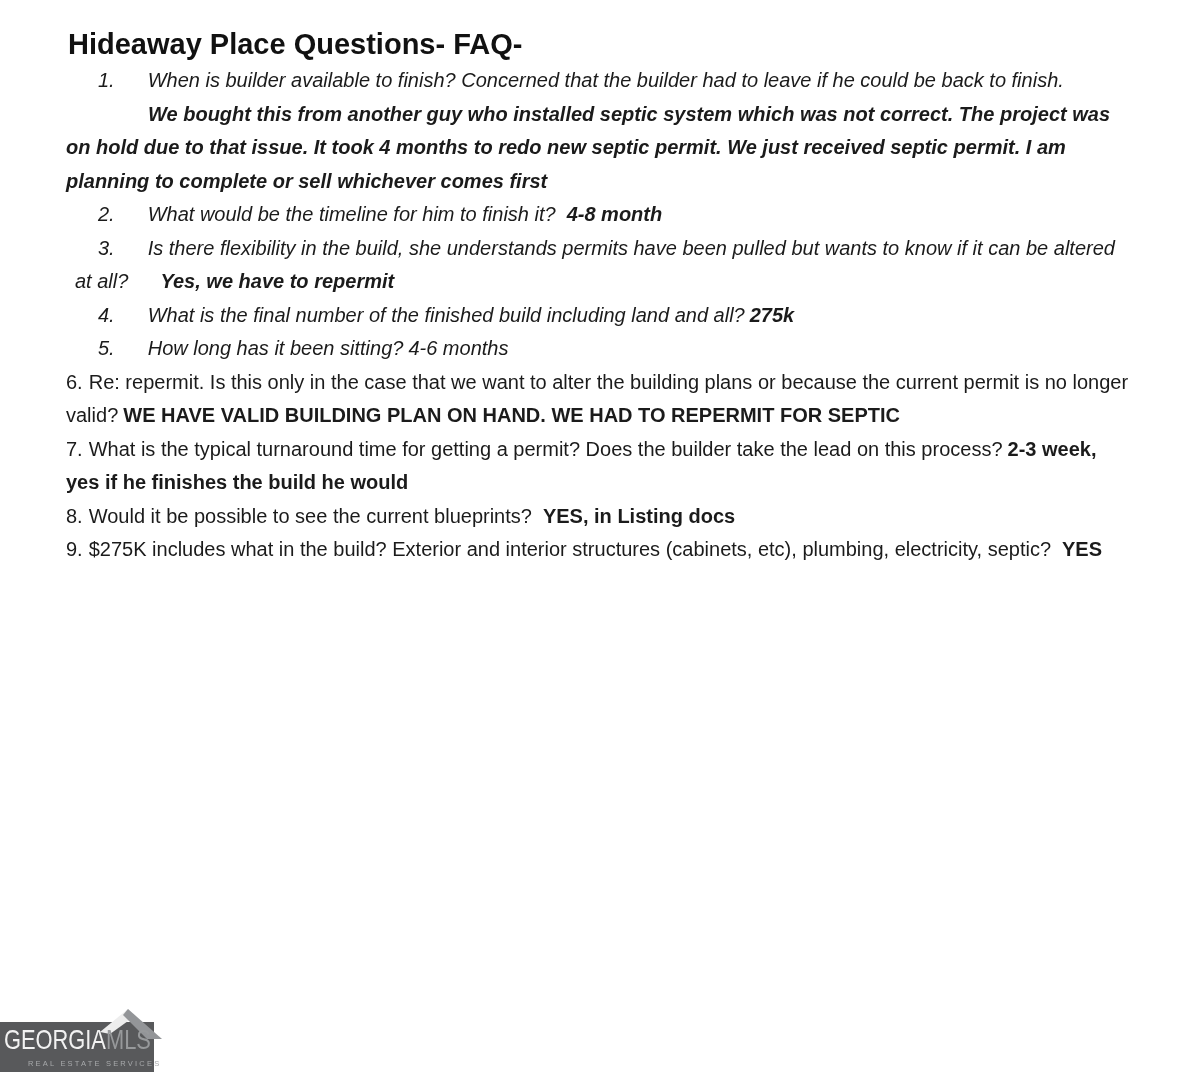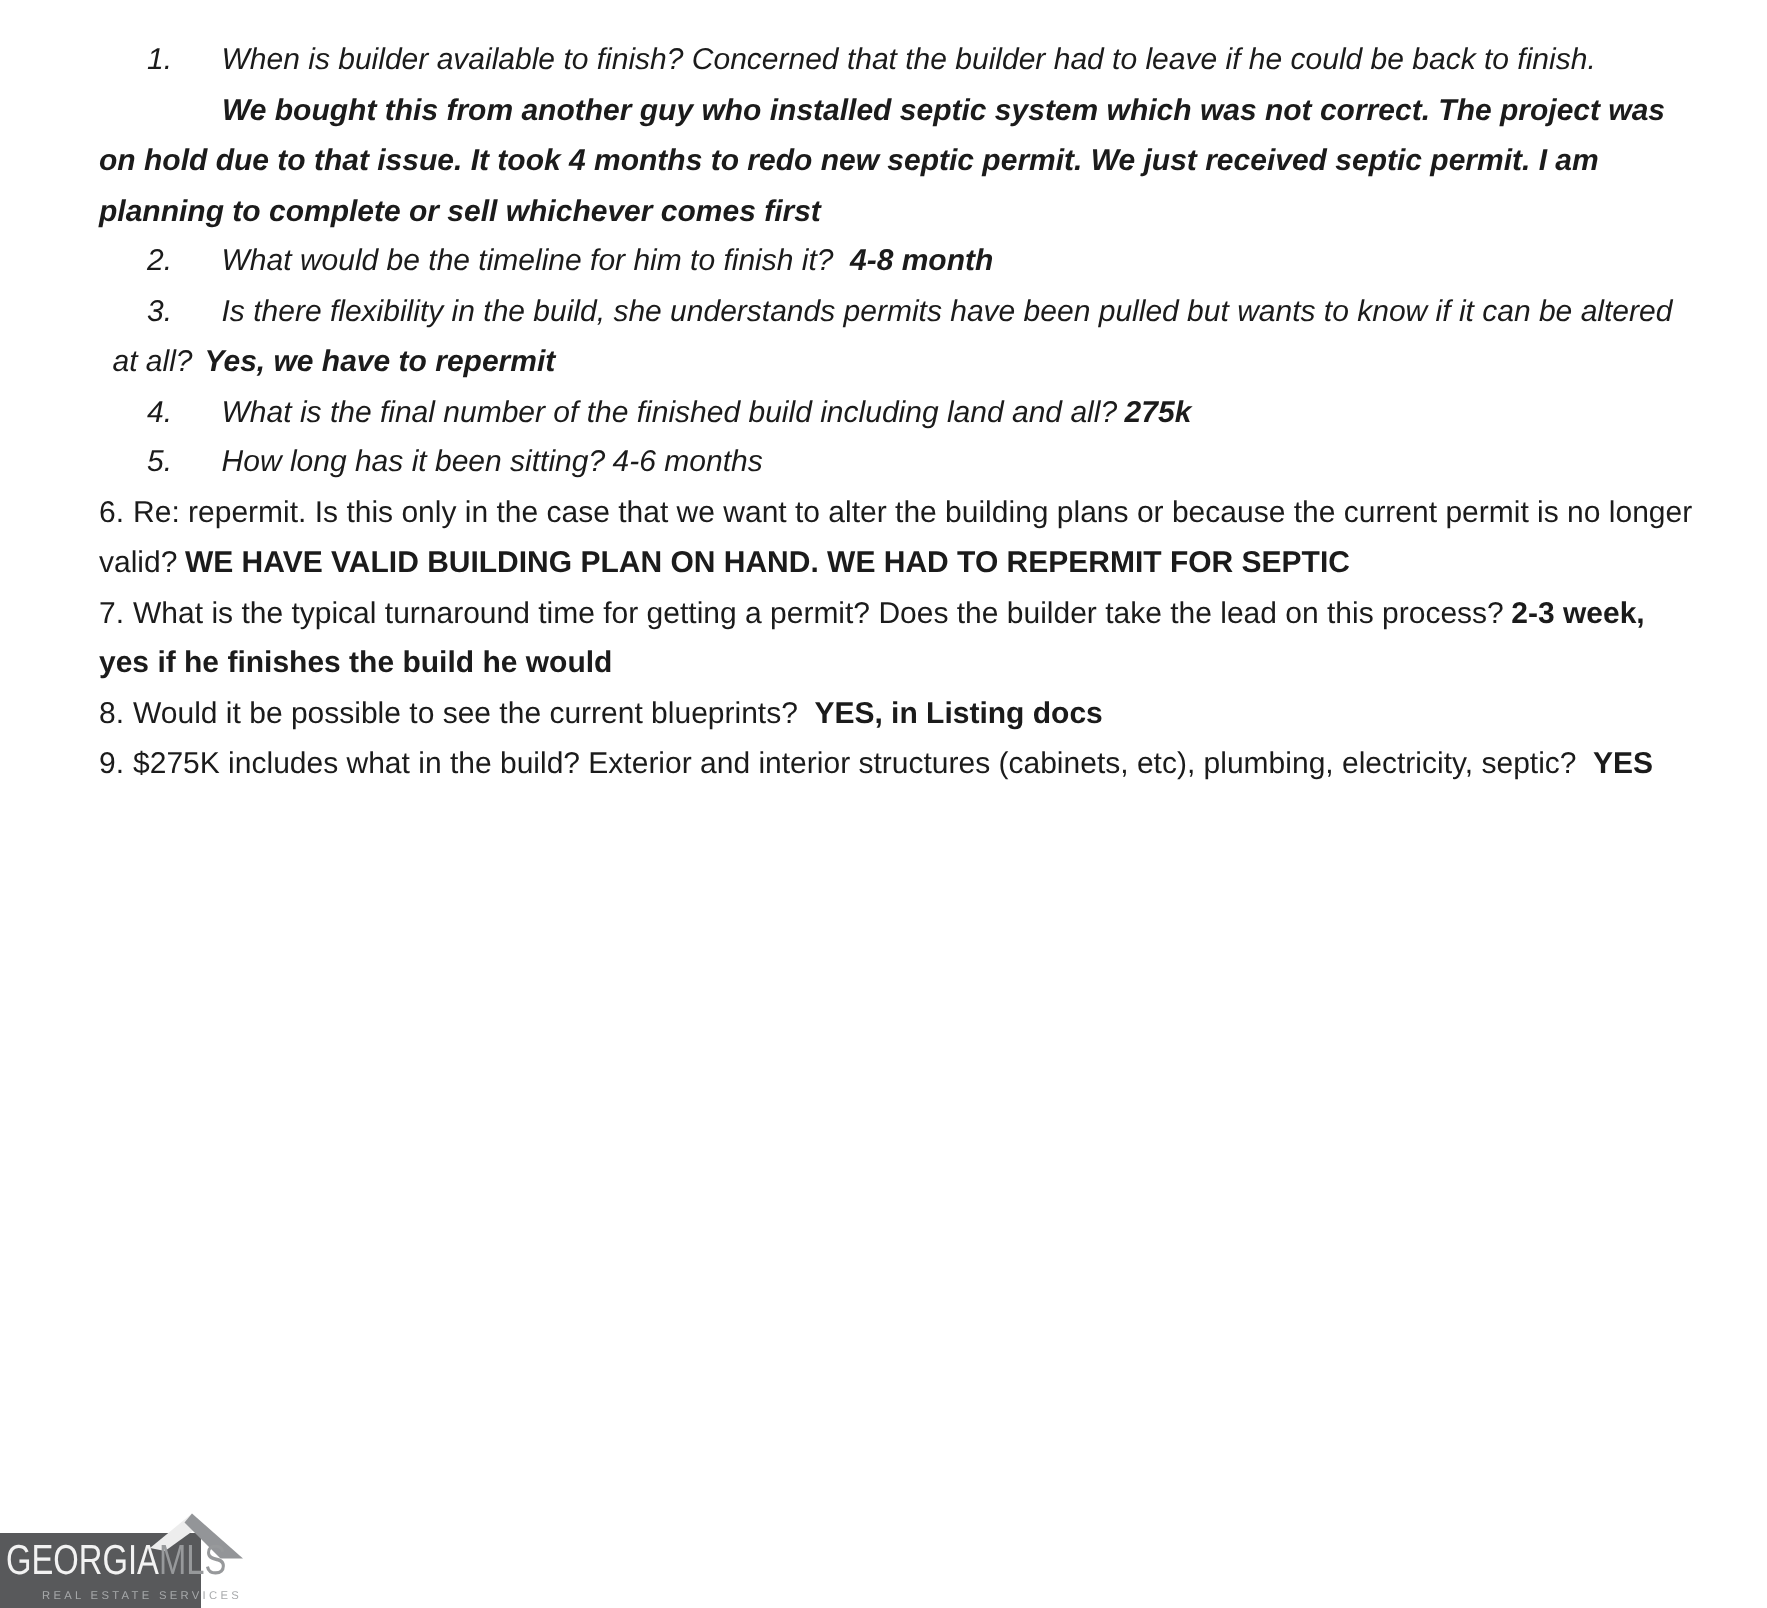--- a/index.html
+++ b/index.html
@@ -26,37 +26,37 @@
   p.item { margin: 0; }
   .listed { text-indent: 32px; font-style: italic; }
   .indent9 { padding-left: 9px; text-indent: 23px; }
   .num { margin-right: 33px; }
   .flat .num { margin-right: 0; }
   .flat .qtext { margin-left: 6px; }
   .ans { }
   .bold { font-weight: 700; }
   .gap1 { margin-left: 5px; }
   .gap2 { margin-left: 11px; }
-  .gap3 { margin-left: 8px; }
+  .gap3 { margin-left: 32px; }
   .answer-block {
     margin: 0;
     text-indent: 82px;
     font-weight: 700;
     font-style: italic;
   }
   .mt10 { margin-top: 10px; }
   .mt32 { margin-top: 32px; }
   .mt33 { margin-top: 33px; }
 
   
   .watermark {
     position: absolute;
     left: 0;
     top: 1022px;
-    width: 134px;
+    width: 154px;
     height: 50px;
     background: #58595b;
     z-index: 5;
   }
   .roof {
     position: absolute;
     left: 100px;
     top: -15px;
     width: 62px;
     height: 33px;
@@ -85,20 +85,21 @@
     color: #a7a9ab;
     white-space: nowrap;
   }
 </style>
 </head>
 <body>
 
 <div class="page">
   <div class="content">
 
+    <h1 class="doc-title">Hideaway Place Questions- FAQ-</h1>
 
     <p class="item listed mt10"><span class="num">1.</span><span class="qtext">When is builder available to finish? Concerned that the builder had to leave if he could be back to finish.</span></p>
 
     <p class="answer-block">We bought this from another guy who installed septic system which was not correct. The project was on hold due to that issue. It took 4 months to redo new septic permit. We just received septic permit. I am planning to complete or sell whichever comes first</p>
 
     <p class="item listed mt32"><span class="num">2.</span><span class="qtext">What would be the timeline for him to finish it?</span><span class="ans bold gap2">4-8 month</span></p>
 
     <p class="item listed indent9 mt33"><span class="num">3.</span><span class="qtext">Is there flexibility in the build, she understands permits have been pulled but wants to know if it can be altered at all?</span><span class="ans bold gap3">Yes, we have to repermit</span></p>
 
     <p class="item listed mt32"><span class="num">4.</span><span class="qtext">What is the final number of the finished build including land and all?</span><span class="ans bold gap1">275k</span></p>

